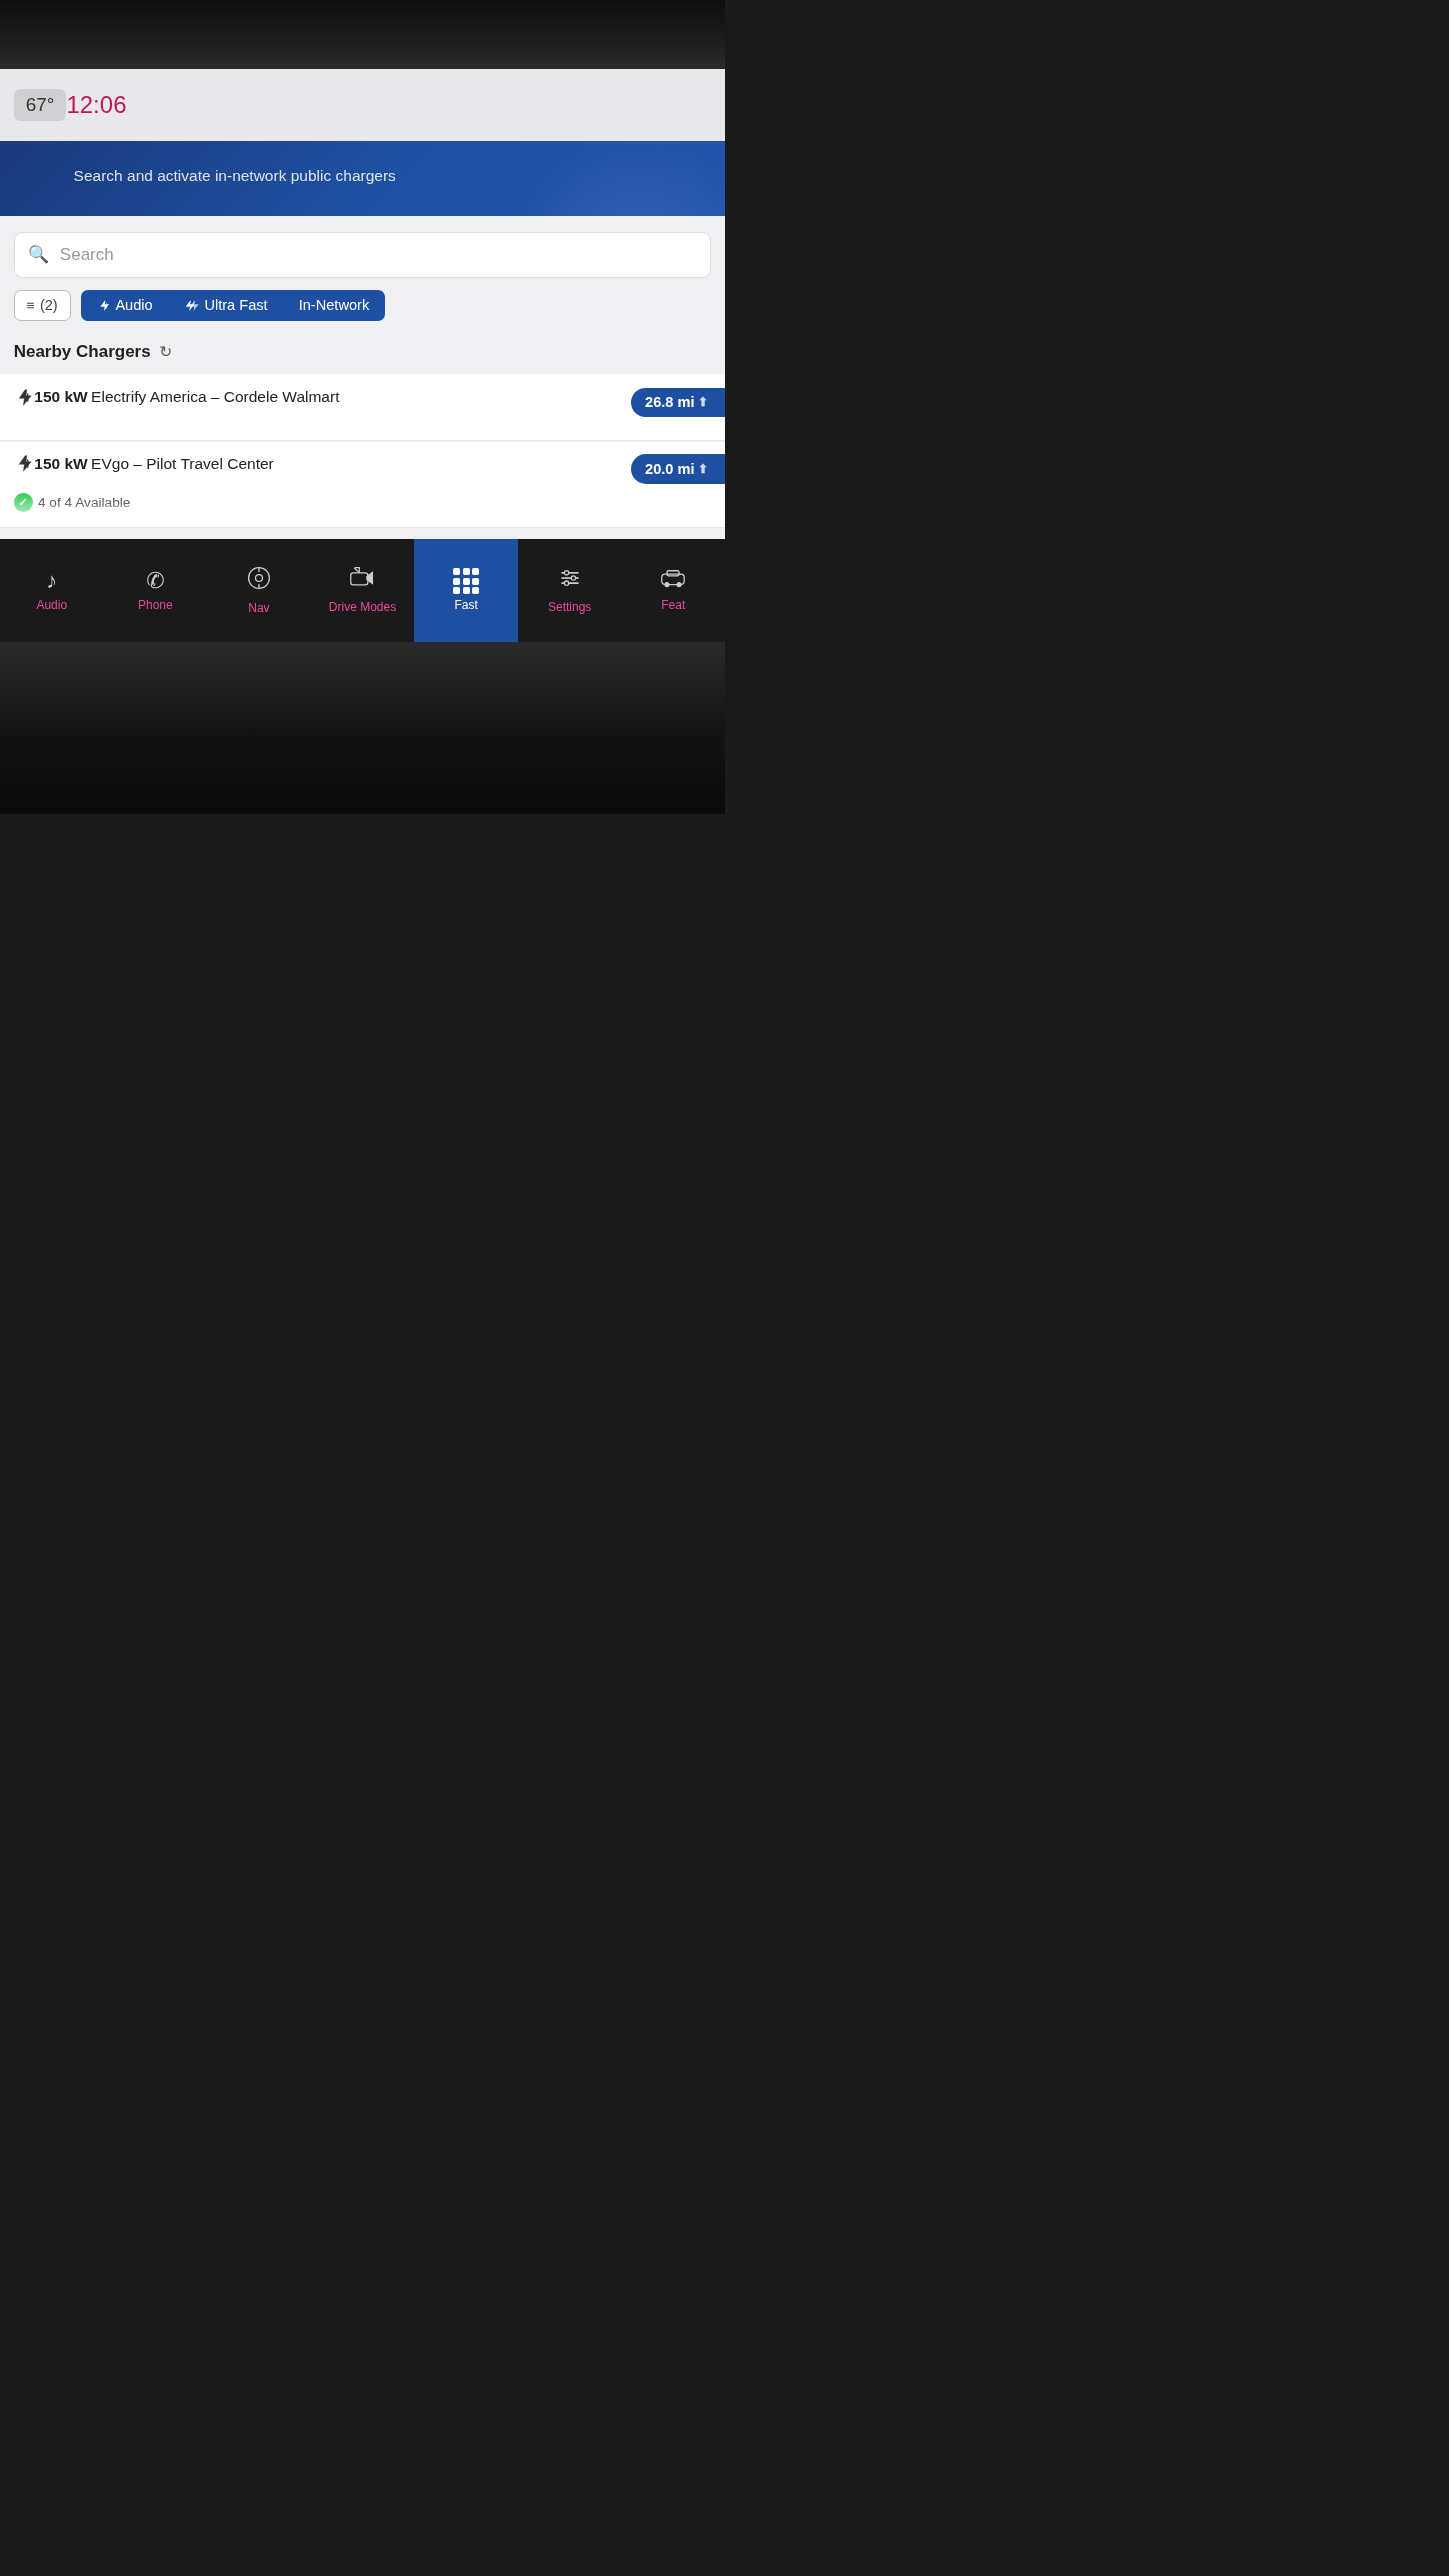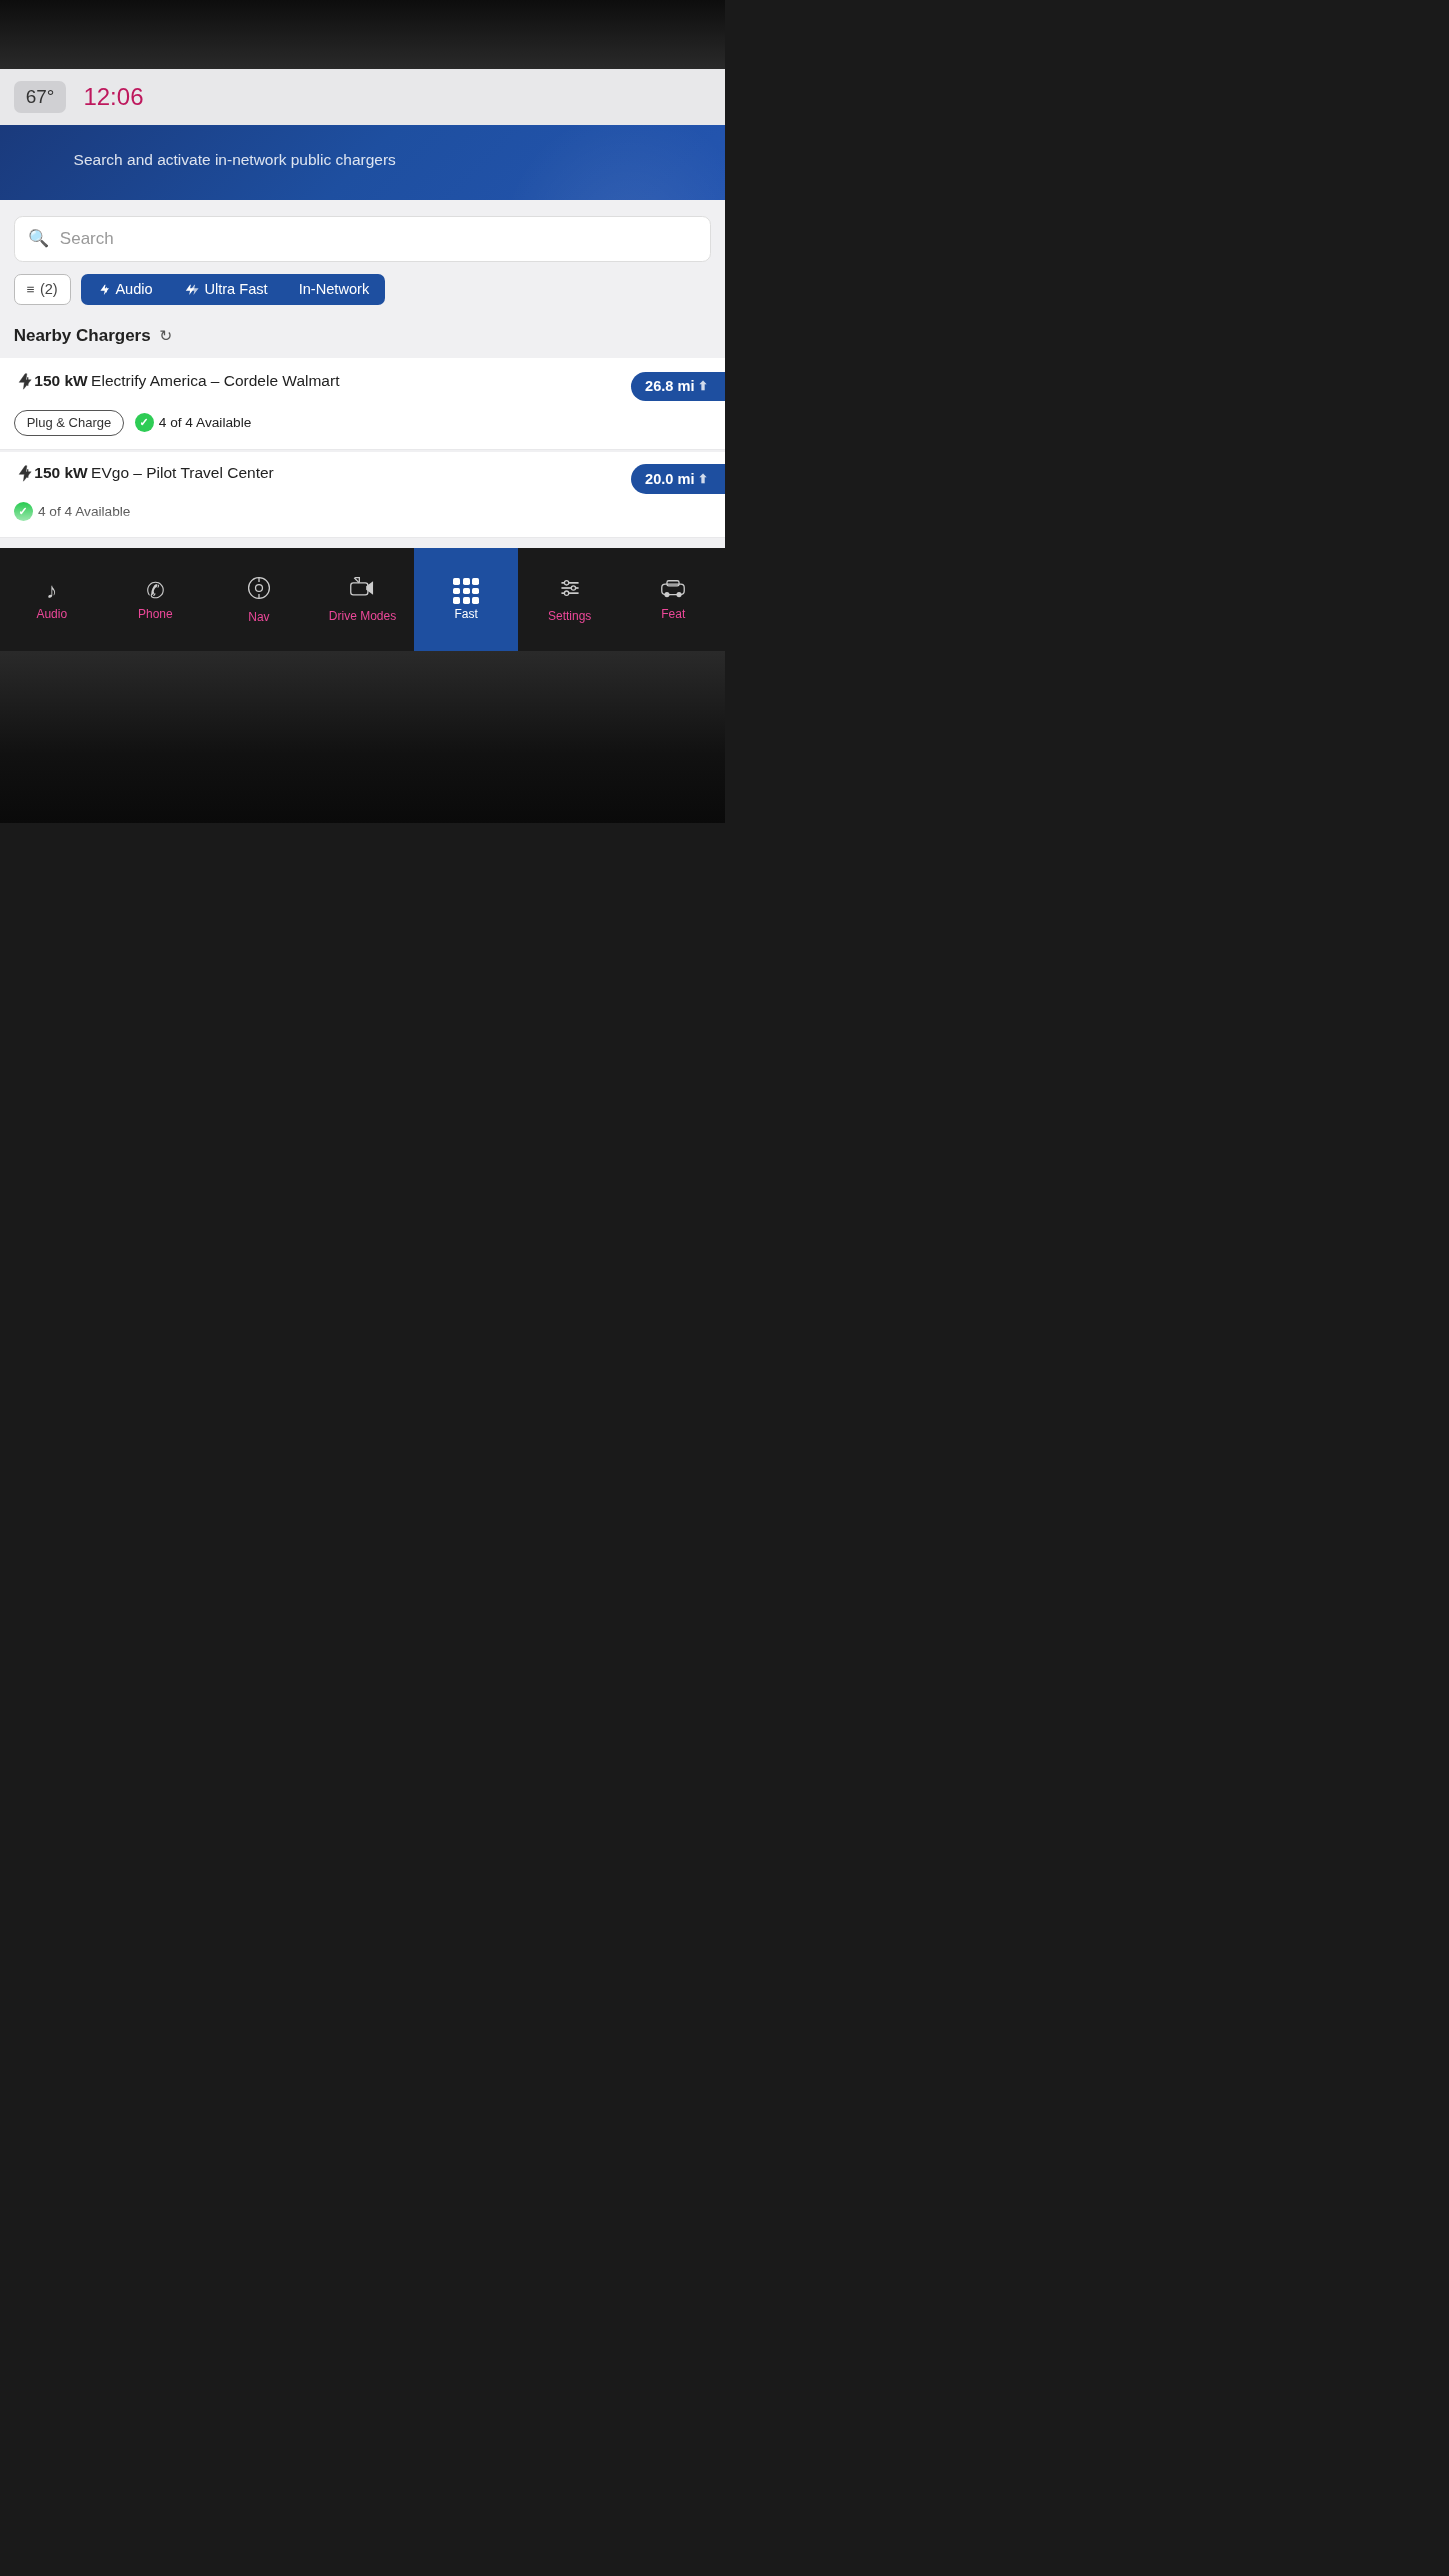--- a/index.html
+++ b/index.html
@@ -17,26 +17,25 @@
     .top-bezel {
       width: 100%;
       height: 69px;
       background: linear-gradient(180deg, #0d0d0d 0%, #2a2a2a 100%);
       position: relative;
     }
 
     
     .status-bar {
       width: 100%;
-      height: 56px;
+      height: 72px;
       background: #e8e8ea;
       display: flex;
       align-items: center;
       padding: 0 13.7px;
-      gap: 17px;
     }
 
     .temperature-badge {
       background: #d0d0d3;
       border-radius: 6.9px;
       padding: 5.2px 12px;
       font-size: 19px;
       font-weight: 500;
       color: #333;
     }
@@ -450,27 +449,20 @@
           </svg>
         </div>
         <span class="charger-kw">150 kW</span>
         <span class="charger-name">Electrify America – Cordele Walmart</span>
       </div>
       <div class="distance-badge">
         <span>26.8 mi</span>
         <span class="distance-arrow">⬆</span>
       </div>
     </div>
-    <div class="charger-card-bottom">
-      <div class="plug-charge-badge">Plug &amp; Charge</div>
-      <div class="availability-badge">
-        <div class="green-check">✓</div>
-        <span>4 of 4 Available</span>
-      </div>
-    </div>
   </div>
 
   <div class="charger-card charger-card-partial">
     <div class="charger-card-top">
       <div class="charger-info-left">
         <div class="charger-bolt">
           <svg width="20.6" height="19" viewBox="0 0 24 22" fill="none">
             <path d="M13 2L6 12h6l-1 8L20 9h-6l1-7z" fill="#333" stroke="#333" stroke-width="0.5"></path>
             <line x1="16" y1="6" x2="16" y2="16" stroke="#333" stroke-width="1.5"></line>
           </svg>

